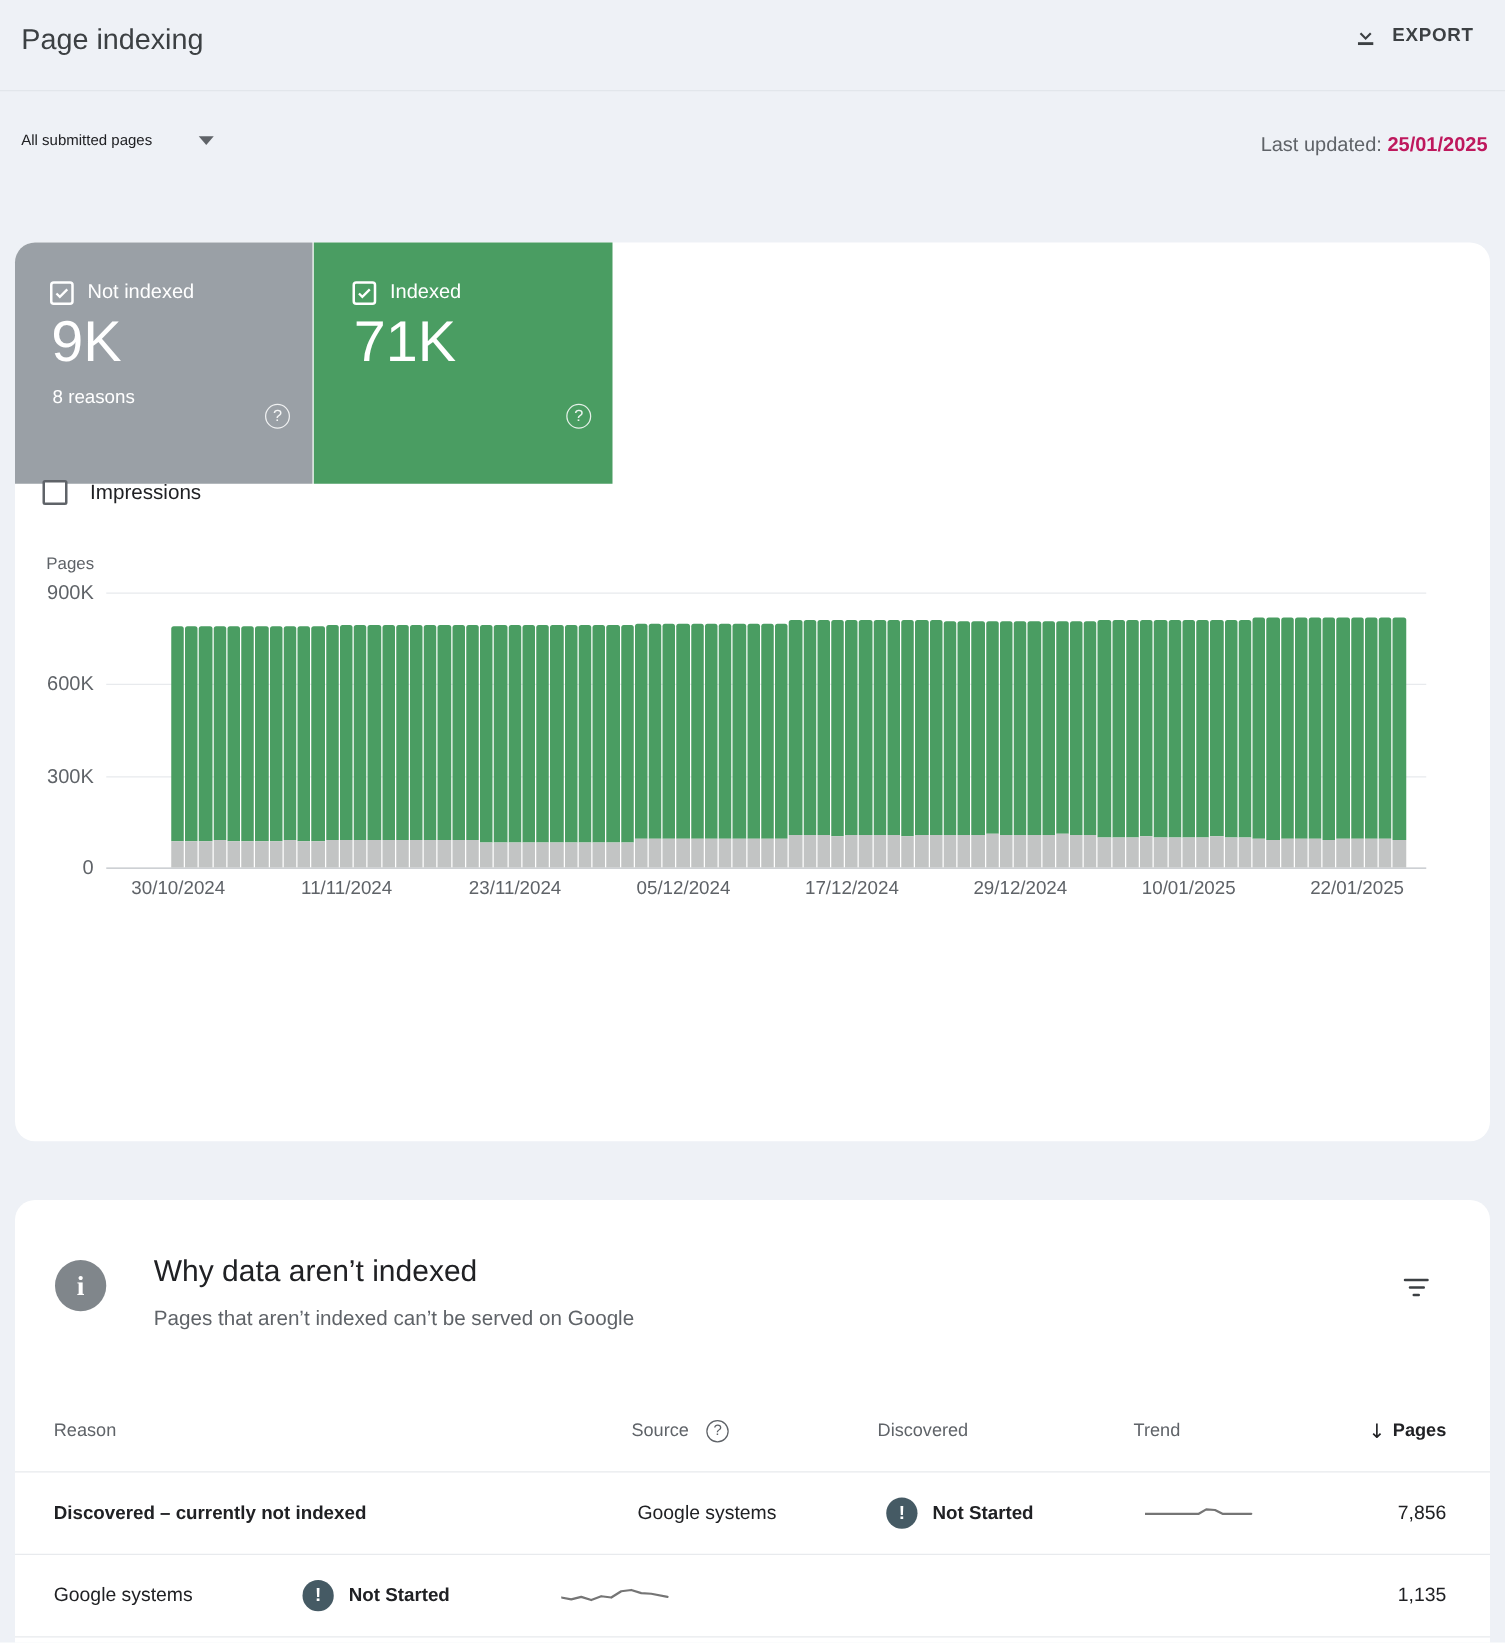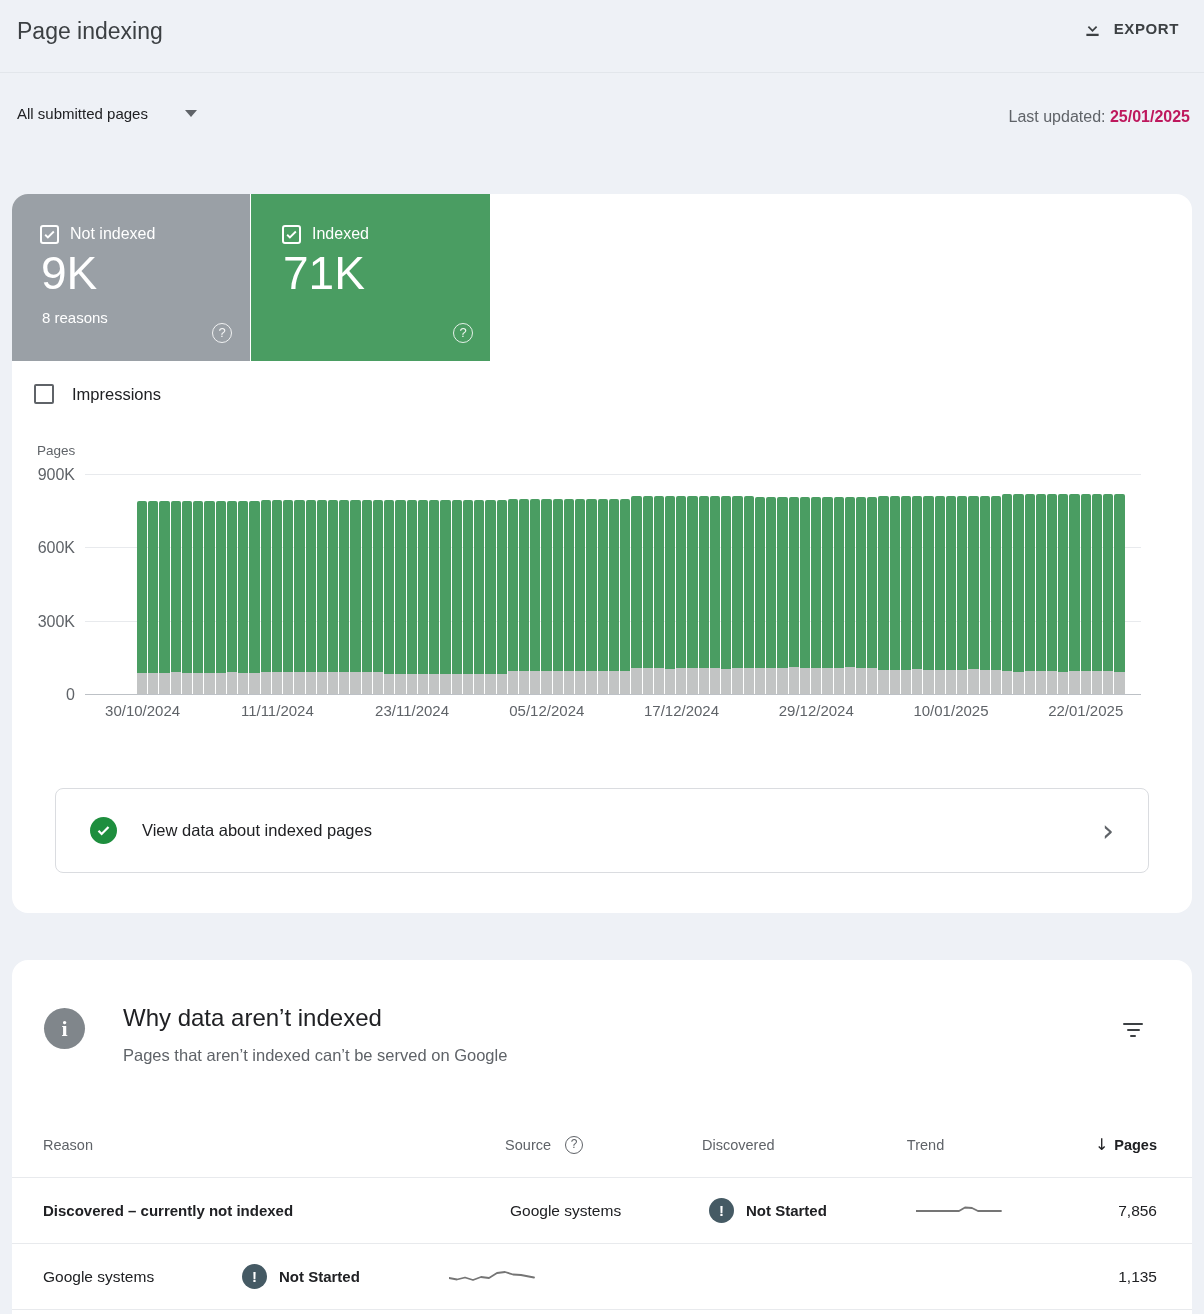--- a/index.html
+++ b/index.html
@@ -9,33 +9,33 @@
 
   
   .page-title { position:absolute; left:17px; top:18px; font-size:23px; font-weight:500; color:#3c4043; }
   .export-btn { position:absolute; right:25px; top:18px; display:flex; align-items:center; gap:11px;
     background:none; border:none; cursor:pointer; font-family:inherit;
     font-size:15px; font-weight:600; letter-spacing:.6px; color:#3c4043; }
   .hdr-divider { position:absolute; left:0; top:72px; width:1204px; height:1px; background:#e2e6eb; }
 
   
   .scope-dd { position:absolute; left:17px; top:105px; display:flex; align-items:center; gap:37px;
-    background:none; border:none; cursor:pointer; font-family:inherit; font-size:15px; color:#202124; }
+    background:none; border:none; cursor:pointer; font-family:inherit; font-size:12px; color:#202124; }
   .caret { width:0; height:0; border-left:6px solid transparent; border-right:6px solid transparent;
     border-top:7px solid #5f6368; }
   .last-updated { position:absolute; right:14px; top:108px; font-size:16px; color:#5f6368; }
   .last-updated b { color:#be185d; font-weight:600;text-align:center; }
 
   
   .card { position:absolute; left:12px; width:1180px; background:var(--cardBg); border-radius:16px; }
   .card-chart { top:194px; height:719px; }
   .card-reasons { top:960px; height:380px; border-radius:16px 16px 0 0; }
 
   
-  .sumcard { position:absolute; top:0; height:167px; cursor:pointer; color:#fff;padding-left:42px; }
+  .sumcard { position:absolute; top:0; height:193px; cursor:pointer; color:#fff;padding-left:42px; }
   .sumcard.gray { left:0; width:238px; background:var(--grayCard); border-radius:16px 0 0 0; }
   .sumcard.green { left:239px; width:239px; background:var(--greenCard); }
   .sumcard .cb { position:absolute; left:28px; top:31px; width:19px; height:19px; border:2px solid #fff;
     border-radius:3px; display:flex; align-items:center; justify-content:center; }
   .sumcard .cb svg { width:13px; height:13px; }
   .sumcard .lbl { position:absolute; left:58px; top:31px; font-size:16px; }
   .sumcard .val { position:absolute; left:29px; top:52px; font-size:46px; font-weight:400; }
   .sumcard .sub { position:absolute; left:30px; top:115px; font-size:15px; }
   .help-circ { position:absolute; width:20px; height:20px; border:1.5px solid rgba(255,255,255,.85);
     border-radius:50%; color:rgba(255,255,255,.9); font-size:13px; line-height:17px; text-align:center; cursor:pointer; }
@@ -524,29 +524,20 @@
         <span style="left: 130.614px;">30/10/2024</span>
         <span style="left: 265.341px;">11/11/2024</span>
         <span style="left: 400.068px;">23/11/2024</span>
         <span style="left: 534.795px;">05/12/2024</span>
         <span style="left: 669.523px;">17/12/2024</span>
         <span style="left: 804.25px;">29/12/2024</span>
         <span style="left: 938.977px;">10/01/2025</span>
         <span style="left: 1073.7px;">22/01/2025</span>
       </div>
 
-    <div class="view-row">
-      <span class="check-circ">
-        <svg width="15" height="15" viewBox="0 0 24 24">
-            <path fill="none" stroke="#fff" stroke-width="3.6" d="M4 12.5l5 5L20 6.5"></path>
-          </svg>
-      </span>
-      <span class="txt">View data about indexed pages</span>
-      <span class="chev">›</span>
-    </div>
   </div>
 
   <div class="card card-reasons">
     <div class="info-circ">i</div>
     <div class="sec-title">Why data aren’t indexed</div>
     <div class="sec-sub">Pages that aren’t indexed can’t be served on Google</div>
     <button class="filter-btn">
         <i></i>
         <i></i>
         <i></i>

